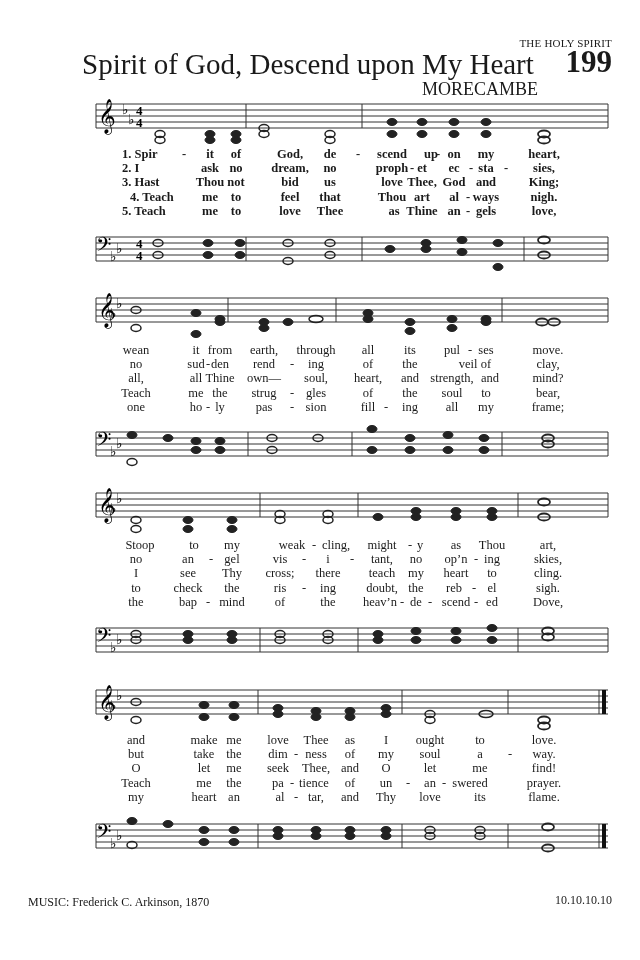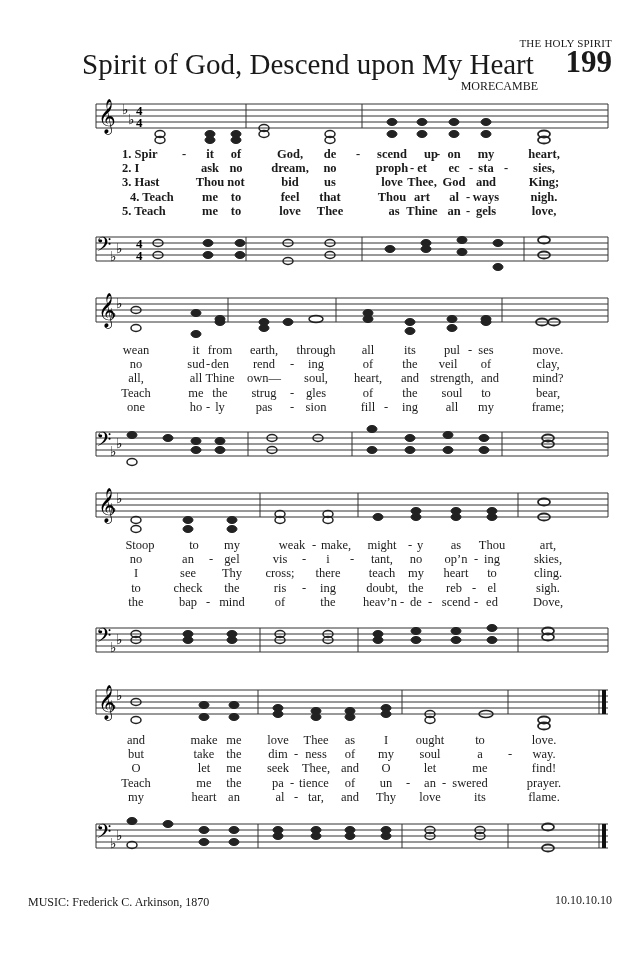--- a/index.html
+++ b/index.html
@@ -1,20 +1,20 @@
 <!DOCTYPE html>
 <html><head>
 <meta charset="utf-8">
 <style>
   html,body{margin:0;padding:0;background:#fff;}
   body{width:640px;height:960px;position:relative;overflow:hidden;font-family:"Liberation Serif","DejaVu Serif",serif;color:#1a1a1a;}
   .category{position:absolute;right:28px;top:37px;font-size:11px;letter-spacing:0.2px;}
   .title{position:absolute;left:82px;top:48px;font-size:29px;white-space:nowrap;}
   .number{position:absolute;right:28px;top:44px;font-size:31px;font-weight:bold;}
-  .tune{position:absolute;right:102px;top:79px;font-size:12px;}
+  .tune{position:absolute;right:102px;top:79px;font-size:18px;}
   .system{position:absolute;left:96px;width:512px;}
   .staff{position:absolute;left:0;width:512px;}
   .lyrics{position:absolute;left:0;width:512px;font-size:12.5px;line-height:14.2px;}
   .lyric-line{position:relative;height:14.2px;white-space:nowrap;}
   .syl{position:absolute;top:0;transform:translateX(-50%);}
   .syl.left{transform:none;}
   .credits{position:absolute;left:28px;top:893px;font-size:12px;line-height:19px;}
   .meter{position:absolute;right:28px;top:893px;font-size:12px;}
   svg{display:block;overflow:visible;}
 </style>
@@ -242,21 +242,21 @@
     <div class="lyric-line">
       <span class="syl" style="left:40px">no</span>
       <span class="syl" style="left:100px">sud</span>
       <span class="syl" style="left:112px">-</span>
       <span class="syl" style="left:124px">den</span>
       <span class="syl" style="left:168px">rend</span>
       <span class="syl" style="left:196px">-</span>
       <span class="syl" style="left:220px">ing</span>
       <span class="syl" style="left:272px">of</span>
       <span class="syl" style="left:314px">the</span>
-      <span class="syl" style="left:352px">veil</span>
+      <span class="syl" style="left:372px">veil</span>
       <span class="syl" style="left:390px">of</span>
       <span class="syl" style="left:452px">clay,</span>
     </div>
     <div class="lyric-line">
       <span class="syl" style="left:40px">all,</span>
       <span class="syl" style="left:100px">all</span>
       <span class="syl" style="left:124px">Thine</span>
       <span class="syl" style="left:168px">own—</span>
       <span class="syl" style="left:220px">soul,</span>
       <span class="syl" style="left:272px">heart,</span>
@@ -378,21 +378,21 @@
       </g>
     </svg>
   </div>
   <div class="lyrics" style="top:538px;">
     <div class="lyric-line">
       <span class="syl" style="left:44px">Stoop</span>
       <span class="syl" style="left:98px">to</span>
       <span class="syl" style="left:136px">my</span>
       <span class="syl" style="left:196px">weak</span>
       <span class="syl" style="left:218px">-</span>
-      <span class="syl" style="left:240px">make,</span>
+      <span class="syl" style="left:240px">cling,</span>
       <span class="syl" style="left:286px">might</span>
       <span class="syl" style="left:314px">-</span>
       <span class="syl" style="left:324px">y</span>
       <span class="syl" style="left:360px">as</span>
       <span class="syl" style="left:396px">Thou</span>
       <span class="syl" style="left:452px">art,</span>
     </div>
     <div class="lyric-line">
       <span class="syl" style="left:40px">no</span>
       <span class="syl" style="left:92px">an</span>

